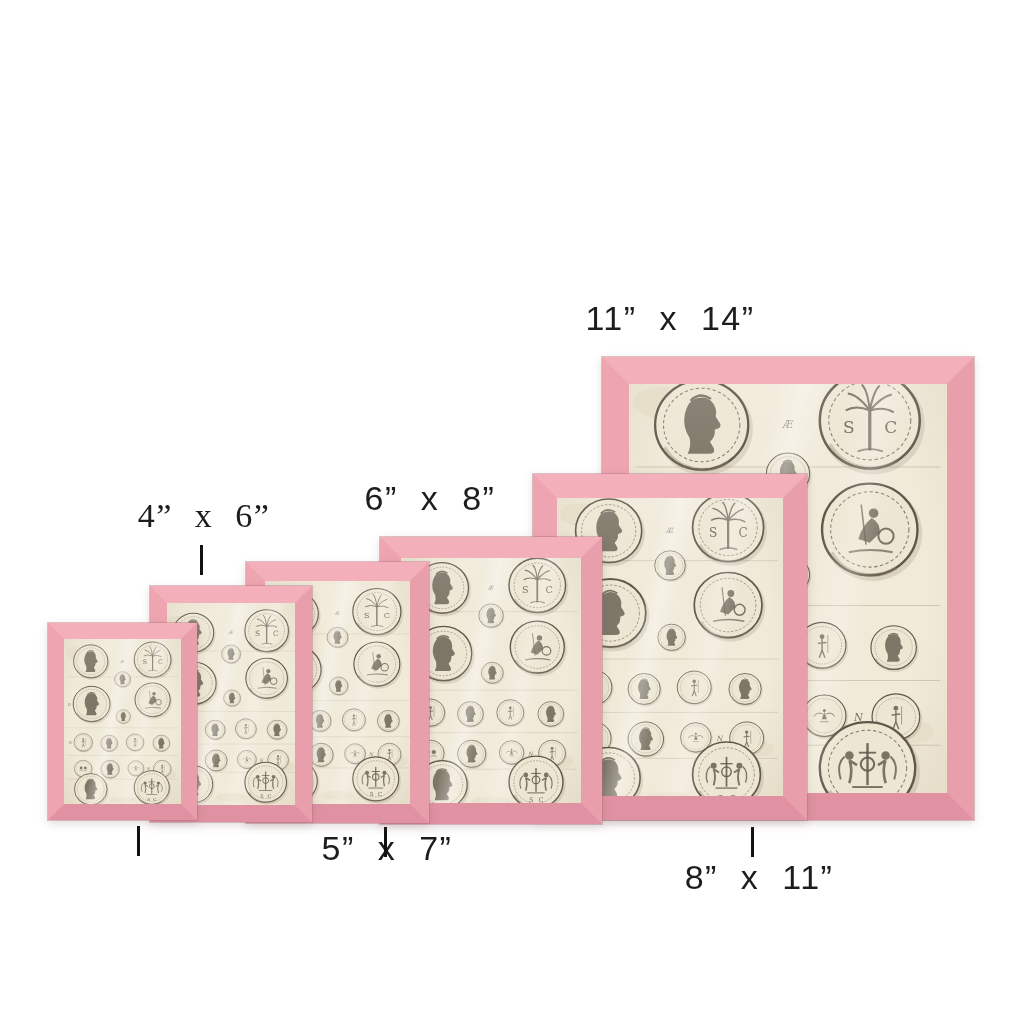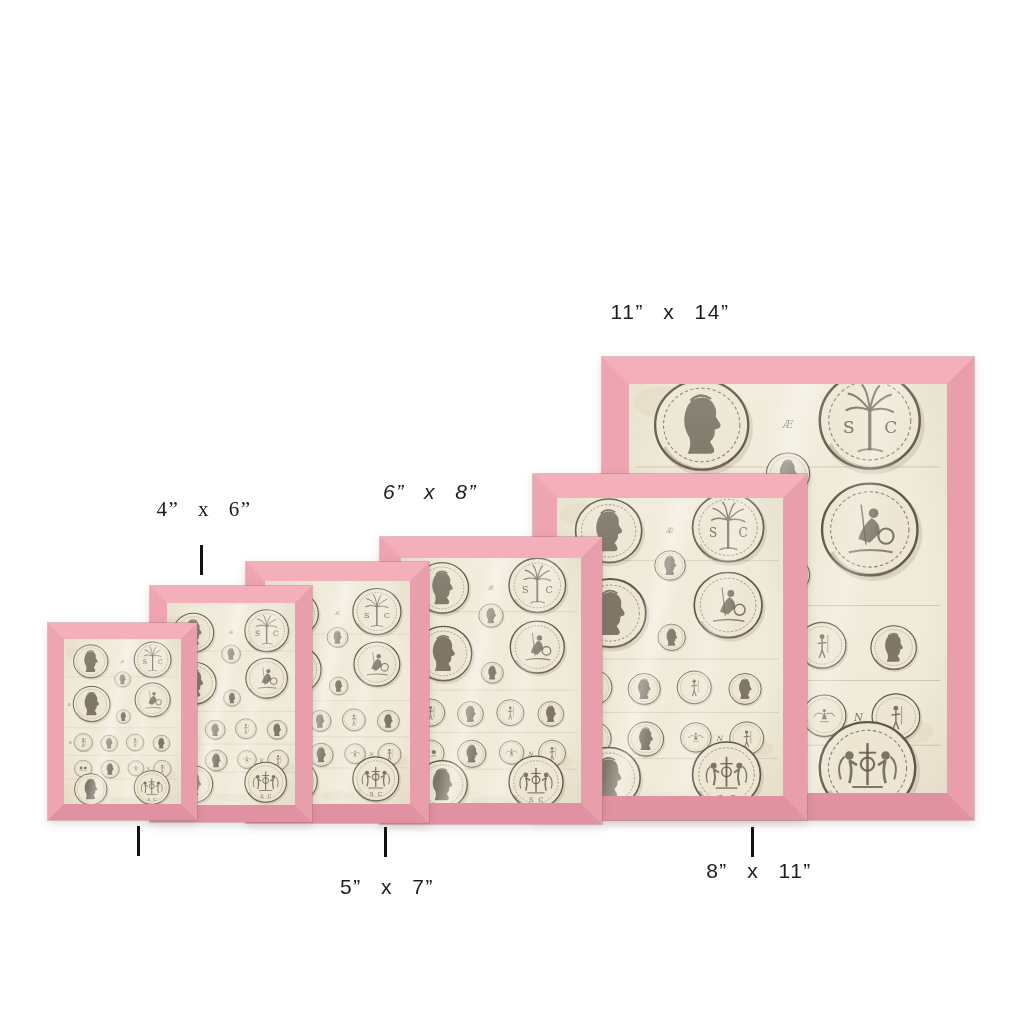--- a/index.html
+++ b/index.html
@@ -41,21 +41,21 @@
         rgba(255,255,255,.33) 43%,
         rgba(255,255,255,.06) 49%,
         rgba(255,255,255,0) 55%,
         rgba(255,255,255,.22) 64%,
         rgba(255,255,255,0) 71%),
       linear-gradient(180deg, rgba(255,255,255,.10), rgba(255,255,255,0) 26%);
   }
   .size-label{
     position:absolute;
     transform:translateX(-50%);
-    font-size:21px;line-height:1.05;
+    font-size:34px;line-height:1.05;
     letter-spacing:1.5px;word-spacing:12px;
     color:var(--label,#1d1d1d);
     white-space:nowrap;
   }
   .tick{
     position:absolute;
     width:3px;height:30px;
     background:var(--tick,#111);
   }
 </style>
@@ -201,31 +201,31 @@
     <div class="size-label" style="left: 204px; top: 498px; font-family: Liberation Serif, serif;">4” x 6”</div>
     <div class="tick" style="left: 200px; top: 545px;"></div>
     <div class="frame" style="left: 246px; top: 562px; width: 183px; height: 261px; border-width: 19px; z-index: 40;">
       <div class="print">
         <svg class="plate" viewBox="0 0 280 408" preserveAspectRatio="xMidYMid slice">
           <use href="#coin-plate"></use>
         </svg>
         <div class="glass"></div>
       </div>
     </div>
-    <div class="size-label" style="left: 387px; top: 876px;">5” x 7”</div>
+    <div class="size-label" style="left: 387px; top: 831px;">5” x 7”</div>
     <div class="tick" style="left: 384px; top: 827px;"></div>
     <div class="frame" style="left: 380px; top: 537px; width: 222px; height: 287px; border-width: 21px; z-index: 30;">
       <div class="print">
         <svg class="plate" viewBox="0 0 280 408" preserveAspectRatio="xMidYMid slice">
           <use href="#coin-plate"></use>
         </svg>
         <div class="glass"></div>
       </div>
     </div>
-    <div class="size-label" style="left: 430px; top: 481px; font-style: italic;">6” x 8”</div>
+    <div class="size-label" style="left: 430px; top: 481px;">6” x 8”</div>
     <div class="frame" style="left: 533px; top: 474px; width: 274px; height: 346px; border-width: 24px; z-index: 20;">
       <div class="print">
         <svg class="plate" viewBox="0 0 280 408" preserveAspectRatio="xMidYMid slice">
           <use href="#coin-plate"></use>
         </svg>
         <div class="glass"></div>
       </div>
     </div>
     <div class="size-label" style="left: 759px; top: 860px;">8” x 11”</div>
     <div class="tick" style="left: 751px; top: 827px;"></div>

